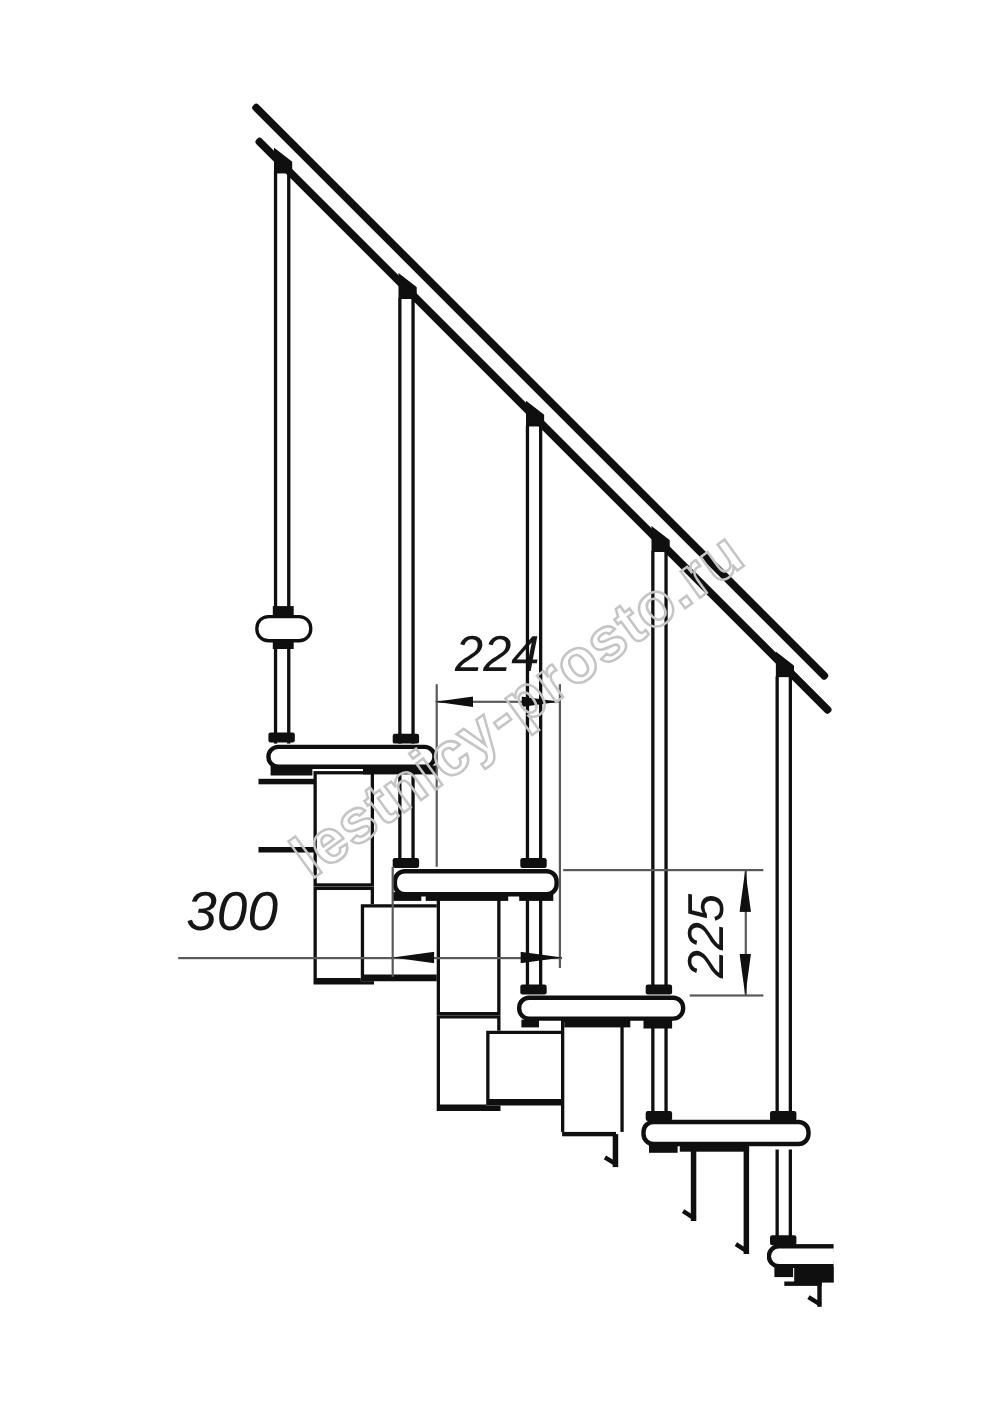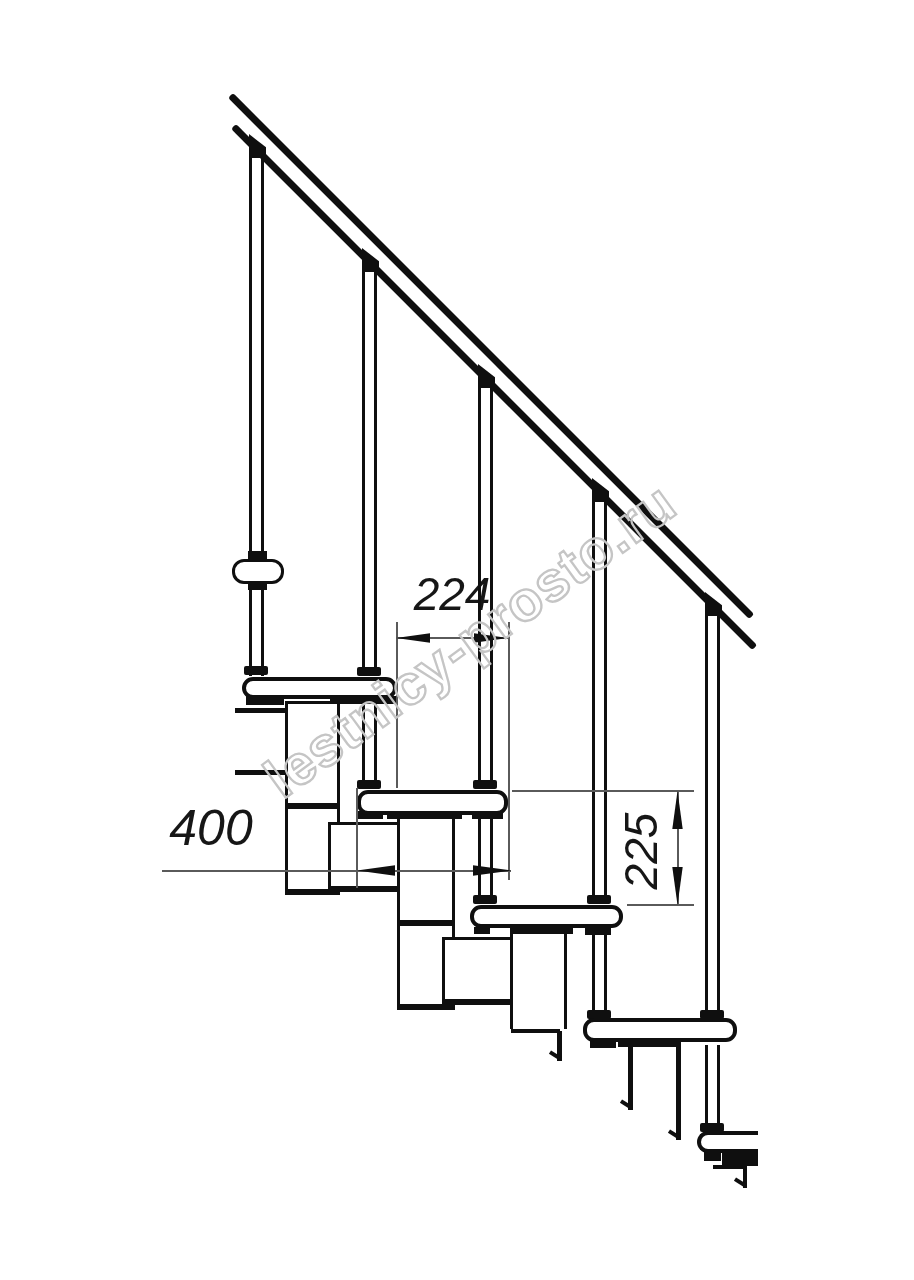--- a/index.html
+++ b/index.html
@@ -13,21 +13,21 @@
              -webkit-text-stroke:2.3px #c5c5c5;letter-spacing:1px;z-index:40;
              font-family:"Liberation Sans",sans-serif;}
 </style>
 </head>
 <body>
 
 <div id="drawing">
 
   <div class="dim-text" style="left:396px;top:571px;width:112px;font-size:46px;">224</div>
 
-  <div class="dim-text" style="left:161px;top:803px;width:100px;font-size:50px;">400</div>
+  <div class="dim-text" style="left:161px;top:803px;width:100px;font-size:50px;">300</div>
 
   <div class="dim-text" style="left:578px;top:826px;width:130px;height:50px;font-size:46px;transform:rotate(-90deg);">225</div>
 
   <div id="watermark">lestnicy-prosto.ru</div>
 <div class="abs" style="left: 233px; top: 93px; width: 737px; height: 7px; background: rgb(15, 15, 15); transform: rotate(45deg); transform-origin: 0px 0px; border-radius: 3px;"></div>
     <div class="abs" style="left: 236px; top: 124px; width: 737px; height: 7px; background: rgb(15, 15, 15); transform: rotate(45deg); transform-origin: 0px 0px; border-radius: 3px;"></div>
     <div class="abs" style="left: 285px; top: 701px; width: 55px; height: 105px; background: rgb(255, 255, 255); border: 3px solid rgb(15, 15, 15);"></div>
     <div class="abs" style="left: 285px; top: 806px; width: 55px; height: 89px; background: rgb(255, 255, 255); border-width: 3px 3px 6px; border-style: solid; border-color: rgb(15, 15, 15); border-image: initial;"></div>
     <div class="abs" style="left: 328px; top: 822px; width: 76px; height: 70px; background: rgb(255, 255, 255); border-width: 3px 3px 6px; border-style: solid; border-color: rgb(15, 15, 15); border-image: initial;"></div>
     <div class="abs" style="left: 397px; top: 812px; width: 58px; height: 111px; background: rgb(255, 255, 255); border: 3px solid rgb(15, 15, 15);"></div>

